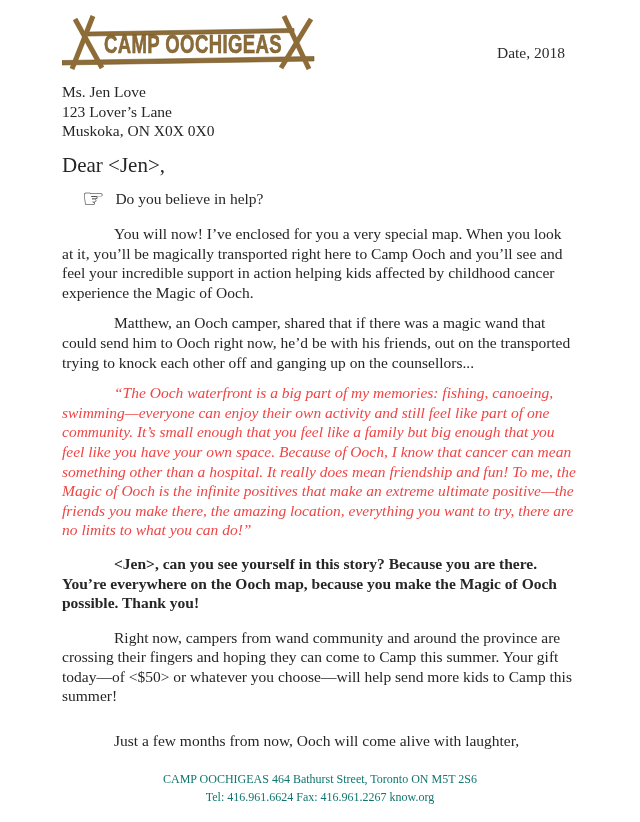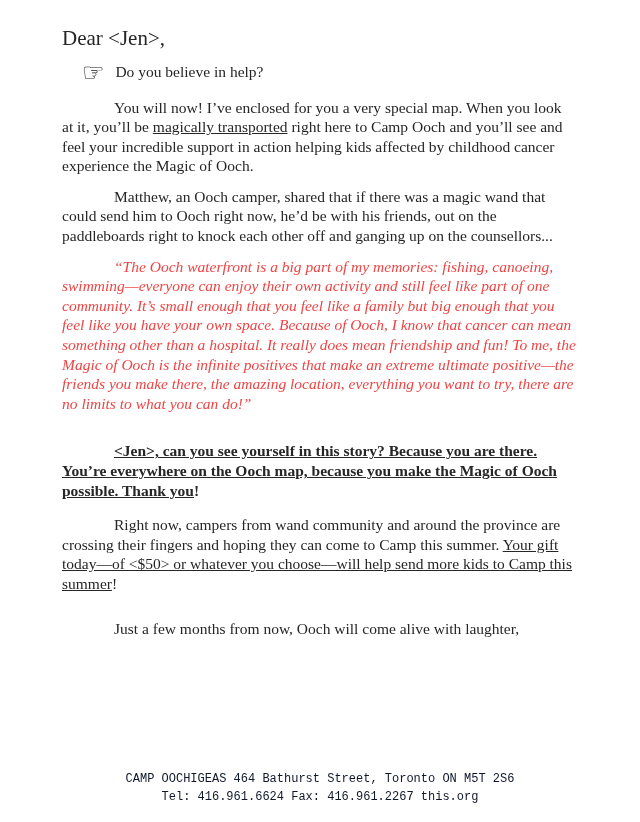--- a/index.html
+++ b/index.html
@@ -51,63 +51,85 @@
   
   .para {
     margin-top: 11px;
     font-size: 15.5px;
     line-height: 19.6px;
     text-indent: 52px;
     text-align: left;
   }
   .para.first { margin-top: 13px; }
   .para.quote { font-style: italic; color: #ef4444; }
-  .para.emph { font-weight: bold; margin-top: 28px; }
-  .para.emph .u, .para .u { text-decoration: underline; }
+  .para.emph { font-weight: bold; margin-top: 14px; }
+  .para.emph .u, .para .u { }
   .para.last-line { margin-top: 25px; }
   
   .footer {
     position: absolute;
     left: 0;
     bottom: 16px;
     width: 100%;
     text-align: center;
-    font-family: Liberation Mono, monospace;
+    font-family: Liberation Serif, serif;
     font-size: 12px;
     line-height: 18px;
-    color: #0f172a;
+    color: #0f766e;
     letter-spacing: 0px;
   }
 </style>
 </head>
 <body>
 
 <div class="page">
   <div class="content">
 
+    <div class="header">
+      <svg class="logo" viewBox="0 0 256 56" xmlns="http://www.w3.org/2000/svg" aria-hidden="true">
 
+        <polygon points="0,46.5 252,42.5 252,47 0,51" fill="#8e6c38" stroke="#6f5526" stroke-width="0.6"></polygon>
+
+        <polygon points="26,18 232,14.5 232,18.5 26,22" fill="#8e6c38" stroke="#6f5526" stroke-width="0.6"></polygon>
+
+        <line x1="31" y1="2" x2="10" y2="55" stroke="#8e6c38" stroke-width="5"></line>
+        <line x1="13" y1="5" x2="40" y2="54" stroke="#8e6c38" stroke-width="5"></line>
+
+        <line x1="222" y1="2" x2="247" y2="55" stroke="#8e6c38" stroke-width="5"></line>
+        <line x1="249" y1="5" x2="219" y2="54" stroke="#8e6c38" stroke-width="5"></line>
+
+        <text x="131" y="39" text-anchor="middle" font-family="Liberation Sans, sans-serif" font-weight="bold" font-size="25" letter-spacing="0.5" textLength="178" lengthAdjust="spacingAndGlyphs" fill="#8e6c38" stroke="#6f5526" stroke-width="0.5">CAMP OOCHIGEAS</text>
+      </svg>
+      <div class="date">Date, 2018</div>
+    </div>
+
+    <div class="address">
+      <div>Ms. Jen Love</div>
+      <div>123 Lover’s Lane</div>
+      <div>Muskoka, ON  X0X 0X0</div>
+    </div>
 
     <div class="salutation">Dear &lt;Jen&gt;,</div>
 
     <div class="hook">
       <span class="manicule">☞</span>
       <span>Do you believe in help?</span>
     </div>
 
     <p class="para first"><span>You will now! I’ve enclosed for you a very special map. When you look at it, you’ll be </span><span class="u">magically transported</span><span> right here to Camp Ooch and you’ll see and feel your incredible support in action helping kids affected by childhood cancer experience the Magic of Ooch.</span></p>
 
-    <p class="para">Matthew, an Ooch camper, shared that if there was a magic wand that could send him to Ooch right now, he’d be with his friends, out on the paddleboards right to knock each other off and ganging up on the counsellors...</p>
+    <p class="para">Matthew, an Ooch camper, shared that if there was a magic wand that could send him to Ooch right now, he’d be with his friends, out on the transported trying to knock each other off and ganging up on the counsellors...</p>
 
     <p class="para quote">“The Ooch waterfront is a big part of my memories: fishing, canoeing, swimming—everyone can enjoy their own activity and still feel like part of one community. It’s small enough that you feel like a family but big enough that you feel like you have your own space. Because of Ooch, I know that cancer can mean something other than a hospital. It really does mean friendship and fun! To me, the Magic of Ooch is the infinite positives that make an extreme ultimate positive—the friends you make there, the amazing location, everything you want to try, there are no limits to what you can do!”</p>
 
     <p class="para emph"><span class="u">&lt;Jen&gt;, can you see yourself in this story? Because you are there. You’re everywhere on the Ooch map, because you make the Magic of Ooch possible. Thank you</span><span>!</span></p>
 
     <p class="para" style="margin-top:15px"><span>Right now, campers from wand community and around the province are crossing their fingers and hoping they can come to Camp this summer. </span><span class="u">Your gift today—of &lt;$50&gt; or whatever you choose—will help send more kids to Camp this summer</span><span>!</span></p>
 
     <p class="para last-line">Just a few months from now, Ooch will come alive with laughter,</p>
 
   </div>
 
   <div class="footer">
     <div>CAMP OOCHIGEAS   464 Bathurst Street, Toronto ON  M5T 2S6</div>
-    <div>Tel: 416.961.6624   Fax: 416.961.2267   this.org</div>
+    <div>Tel: 416.961.6624   Fax: 416.961.2267   know.org</div>
   </div>
 </div>
 
 </body></html>

